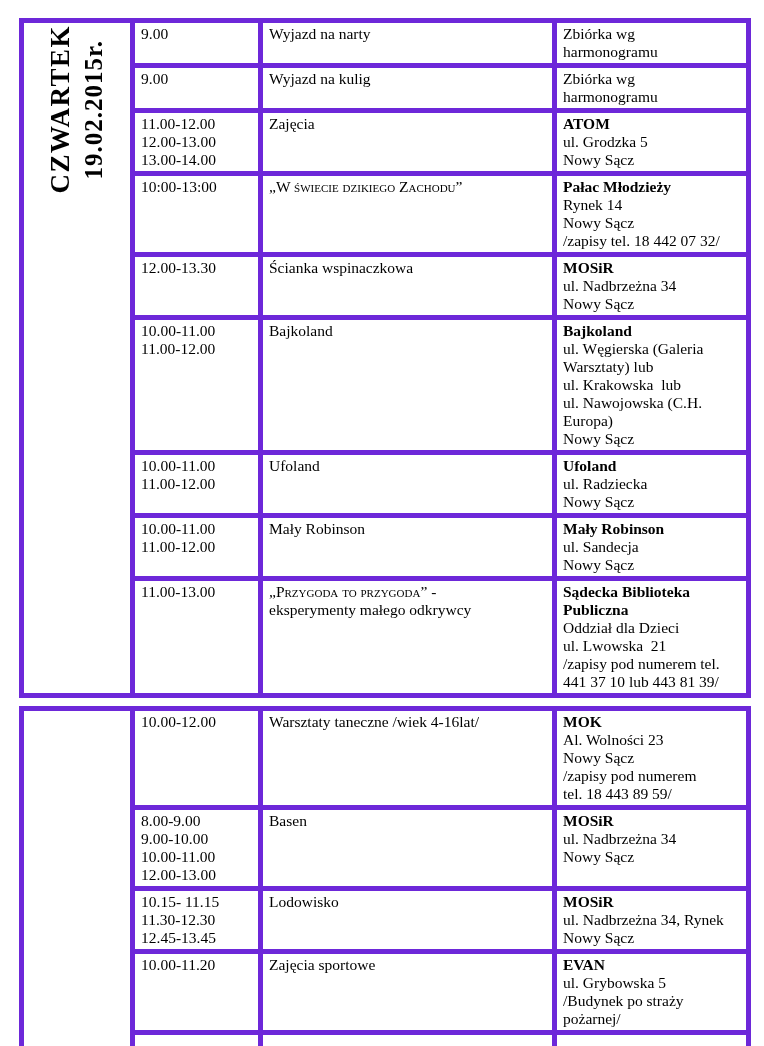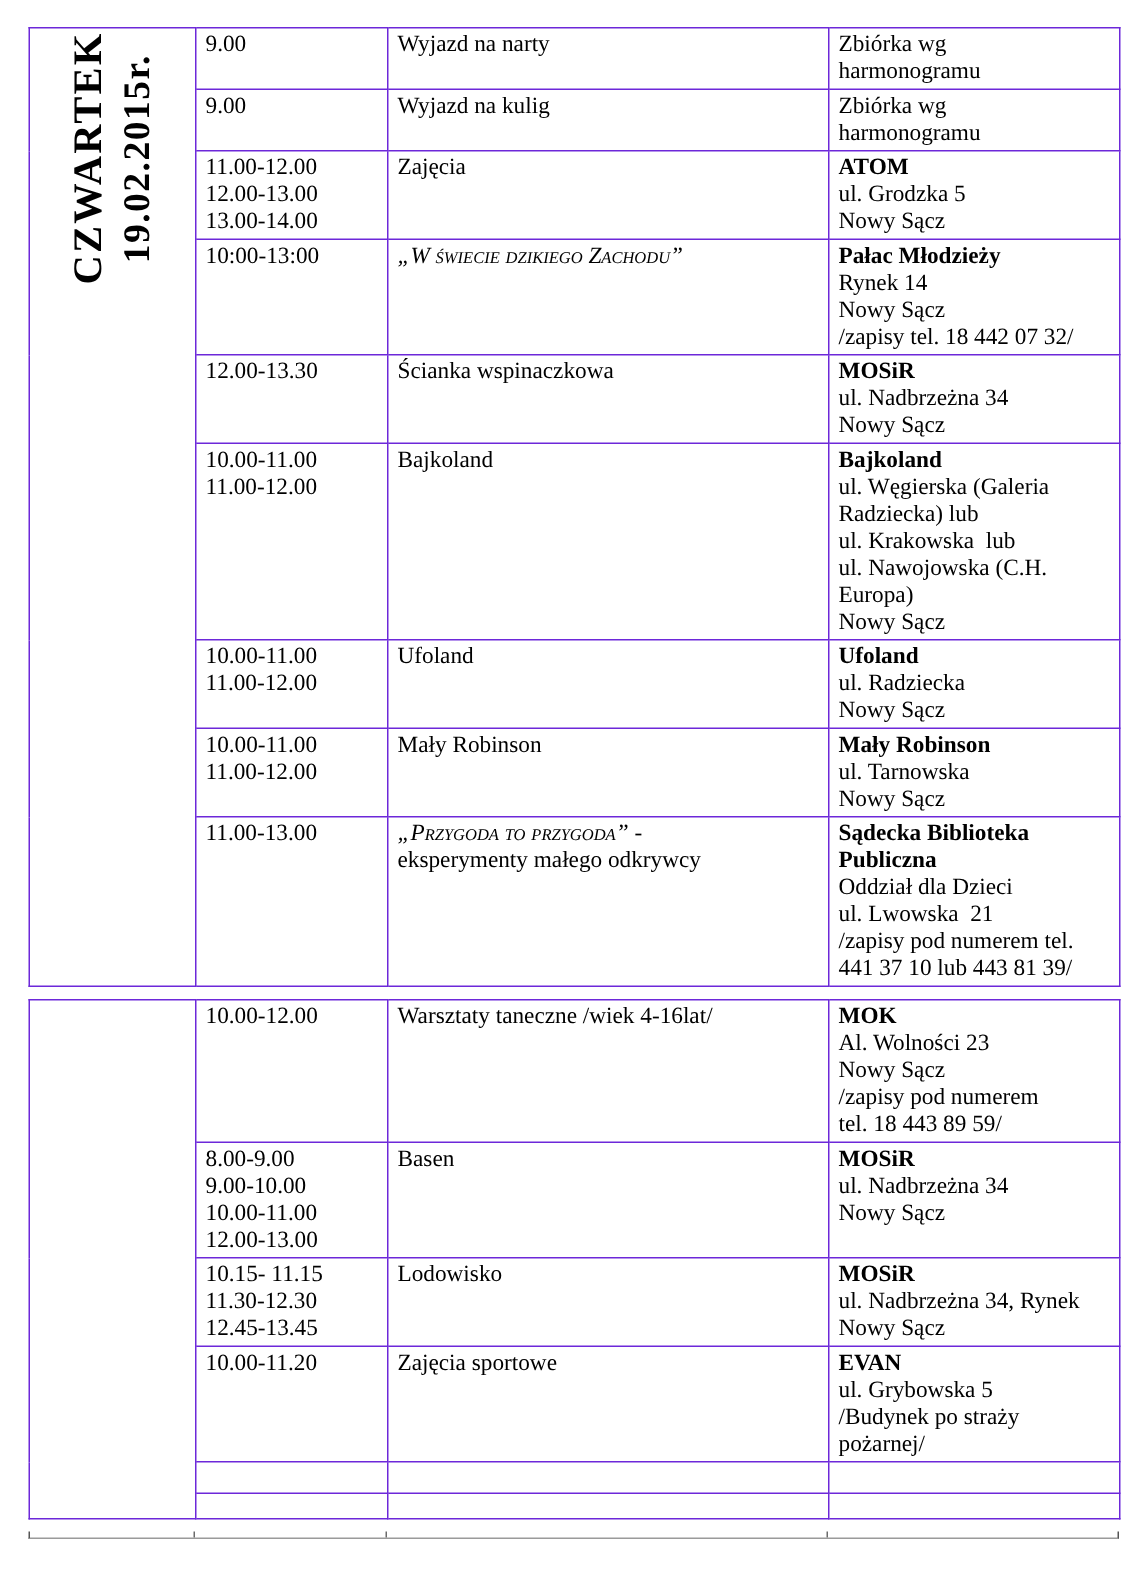--- a/index.html
+++ b/index.html
@@ -16,21 +16,21 @@
     padding: 18px 0 0 19px;
     box-sizing: border-box;
   }
   table.schedule-table {
     border-collapse: collapse;
     table-layout: fixed;
     width: 727px;
     margin: 0 0 8px 0;
   }
   table.schedule-table td {
-    border: 1px solid #6d28d9;
+    border: 5px solid #6d28d9;
     vertical-align: top;
     padding: 2px 6px 2px 6px;
     font-size: 15.5px;
     line-height: 18px;
     box-sizing: border-box;
     overflow: hidden;
   }
   td.sidebar-cell {
     padding: 0;
     vertical-align: middle;
@@ -53,21 +53,21 @@
   .v-day  { font-size: 27px; letter-spacing: 1.5px; }
   .v-date { font-size: 25px; letter-spacing: 1px; }
   td.time-cell div, td.activity-cell div {
     text-align: left;
     white-space: pre;
   }
   td.location-cell { text-align: left; }
   td.location-cell div { white-space: pre; }
   .bold-line { font-weight: bold; }
   .smallcaps { font-variant: small-caps; }
-  td.activity-cell div.smallcaps { white-space: pre-wrap; font-style: italic; }
+  td.activity-cell div.smallcaps { white-space: pre-wrap; }
   tr.empty-row { height: 21px; }
   tr.empty-row + tr.empty-row { height: 17px; }
   table[data-tindex="1"] tr:first-child { height: 83px; }
   .next-table-fragment {
     width: 727px;
     height: 5px;
     display: flex;
     box-sizing: border-box;
     border-left: 1px solid #555555;
     border-right: 1px solid #555555;
@@ -168,21 +168,21 @@
           <td class="time-cell">
             <div>10.00-11.00</div>
             <div>11.00-12.00</div>
           </td>
           <td class="activity-cell">
             <div>Bajkoland</div>
           </td>
           <td class="location-cell">
             <div class="bold-line">Bajkoland</div>
             <div>ul. Węgierska (Galeria</div>
-            <div>Radziecka) lub</div>
+            <div>Warsztaty) lub</div>
             <div>ul. Krakowska  lub</div>
             <div>ul. Nawojowska (C.H.</div>
             <div>Europa)</div>
             <div>Nowy Sącz</div>
           </td>
         </tr>
         <tr>
           <td class="time-cell">
             <div>10.00-11.00</div>
             <div>11.00-12.00</div>
@@ -199,21 +199,21 @@
         <tr>
           <td class="time-cell">
             <div>10.00-11.00</div>
             <div>11.00-12.00</div>
           </td>
           <td class="activity-cell">
             <div>Mały Robinson</div>
           </td>
           <td class="location-cell">
             <div class="bold-line">Mały Robinson</div>
-            <div>ul. Tarnowska</div>
+            <div>ul. Sandecja</div>
             <div>Nowy Sącz</div>
           </td>
         </tr>
         <tr>
           <td class="time-cell">
             <div>11.00-13.00</div>
           </td>
           <td class="activity-cell">
             <div class="smallcaps">„Przygoda to przygoda” -</div>
             <div>eksperymenty małego odkrywcy</div>

